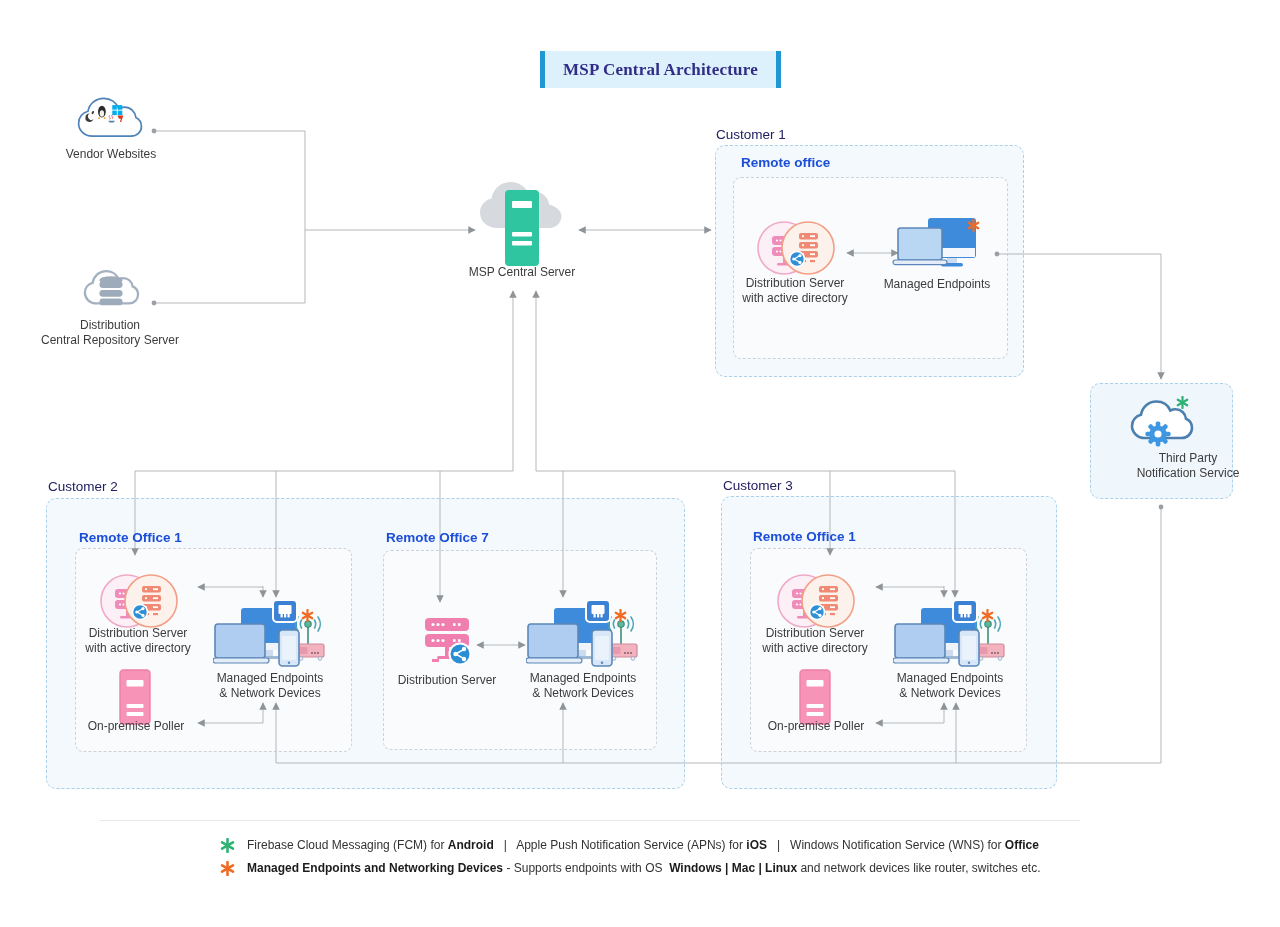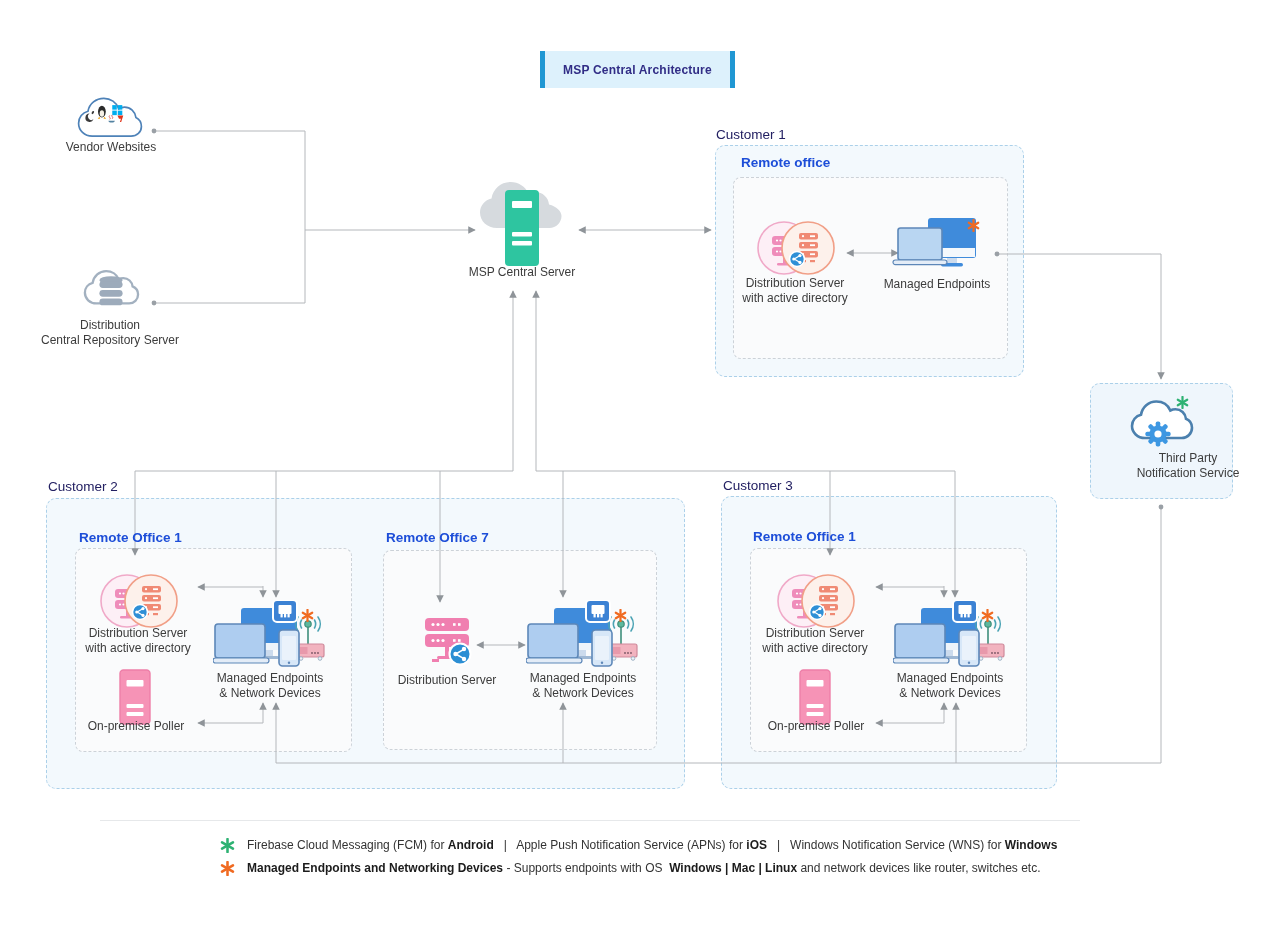--- a/index.html
+++ b/index.html
@@ -3,21 +3,21 @@
 <meta charset="utf-8">
 <style>
   html,body{margin:0;padding:0;background:#fff;}
   #canvas{position:relative;width:1280px;height:927px;background:#fff;
           font-family:"Liberation Sans","DejaVu Sans",sans-serif;overflow:hidden;}
   .abs{position:absolute;}
   
   #title-wrap{left:540px;top:51px;display:flex;align-items:stretch;height:37px;}
   #title-bar-l,#title-bar-r{width:5px;background:#2097d3;}
   #title-box{background:#ddf1fc;display:flex;align-items:center;padding:0 18px;}
-  #title-text{font-size:12px;font-weight:bold;color:#312d86;letter-spacing:.2px;}
+  #title-text{font-size:17px;font-weight:bold;color:#312d86;letter-spacing:.2px;font-family:Liberation Serif, serif;}
   
   .cust-box{border:1.6px dashed #abd0e9;border-radius:10px;background:#f3f9fd;}
   .office-box{border:1.4px dashed #ccd2d8;border-radius:8px;background:#fafbfc;}
   .tpns-box{border:1.6px dashed #abd0e9;border-radius:10px;background:#eff6fc;}
   .cust-heading{font-size:13.5px;font-weight:normal;color:#232062;}
   .office-heading{font-size:13.5px;font-weight:bold;color:#1d4ed8;}
   .node-label{font-size:12px;color:#3c3c3c;text-align:center;line-height:15px;}
   .node-label span{display:block;}
   
   #wires{left:0;top:0;pointer-events:none;}
@@ -278,21 +278,21 @@
     <div id="title-bar-l"></div>
     <div id="title-box">
       <span id="title-text">MSP Central Architecture</span>
     </div>
     <div id="title-bar-r"></div>
   </div>
 
   <svg class="abs" style="left:76px;top:96px;" width="68" height="48">
       <use href="#sym-cloud-vendor"></use>
     </svg>
-  <div class="abs node-label" style="left:31px;top:140px;width:160px;">Vendor Websites</div>
+  <div class="abs node-label" style="left:31px;top:147px;width:160px;">Vendor Websites</div>
 
   <svg class="abs" style="left:82px;top:260px;" width="58" height="54">
       <use href="#sym-cloud-db"></use>
     </svg>
   <div class="abs node-label" style="left:10px;top:318px;width:200px;">
     <span>Distribution</span>
     <span>Central Repository Server</span>
   </div>
 
   <svg class="abs" style="left:477px;top:168px;" width="90" height="104">
@@ -399,21 +399,21 @@
   <svg class="abs" style="left:798px;top:668px;" width="34" height="58">
       <use href="#sym-poller"></use>
     </svg>
   <div class="abs node-label" style="left:736px;top:719px;width:160px;">On-premise Poller</div>
 
   <div class="abs" id="footer-rule"></div>
   <div class="abs legend-row" style="left:220px;top:838px;">
     <svg class="ast" width="15" height="15" style="margin-top:0px;">
         <use href="#sym-asterisk" stroke="#2eb273"></use>
       </svg>
-    <div class="legend-text"><span>Firebase Cloud Messaging (FCM) for </span><span class="b">Android</span><span>   |   Apple Push Notification Service (APNs) for </span><span class="b">iOS</span><span>   |   Windows Notification Service (WNS) for </span><span class="b">Windows</span></div>
+    <div class="legend-text"><span>Firebase Cloud Messaging (FCM) for </span><span class="b">Android</span><span>   |   Apple Push Notification Service (APNs) for </span><span class="b">iOS</span><span>   |   Windows Notification Service (WNS) for </span><span class="b">Office</span></div>
   </div>
   <div class="abs legend-row" style="left:220px;top:861px;">
     <svg class="ast" width="15" height="15" style="margin-top:0px;">
         <use href="#sym-asterisk" stroke="#f06a21"></use>
       </svg>
     <div class="legend-text"><span class="b">Managed Endpoints and Networking Devices</span><span> - Supports endpoints with OS  </span><span class="b">Windows | Mac | Linux</span><span> and network devices like router, switches etc.</span></div>
   </div>
 
 </div>
 

